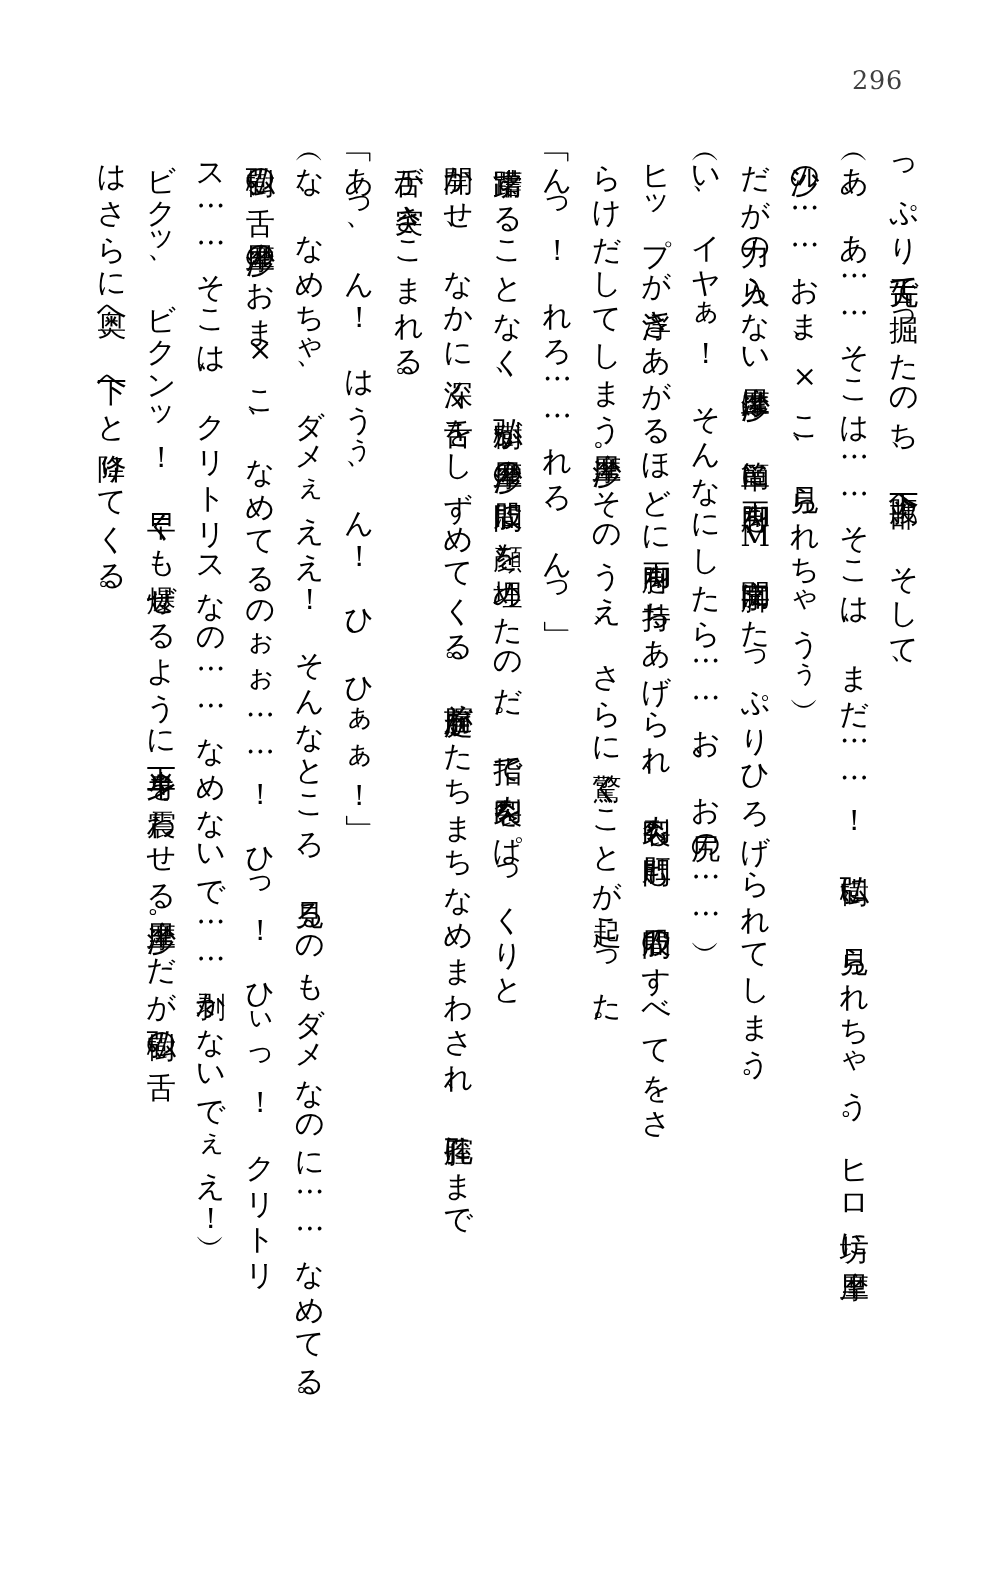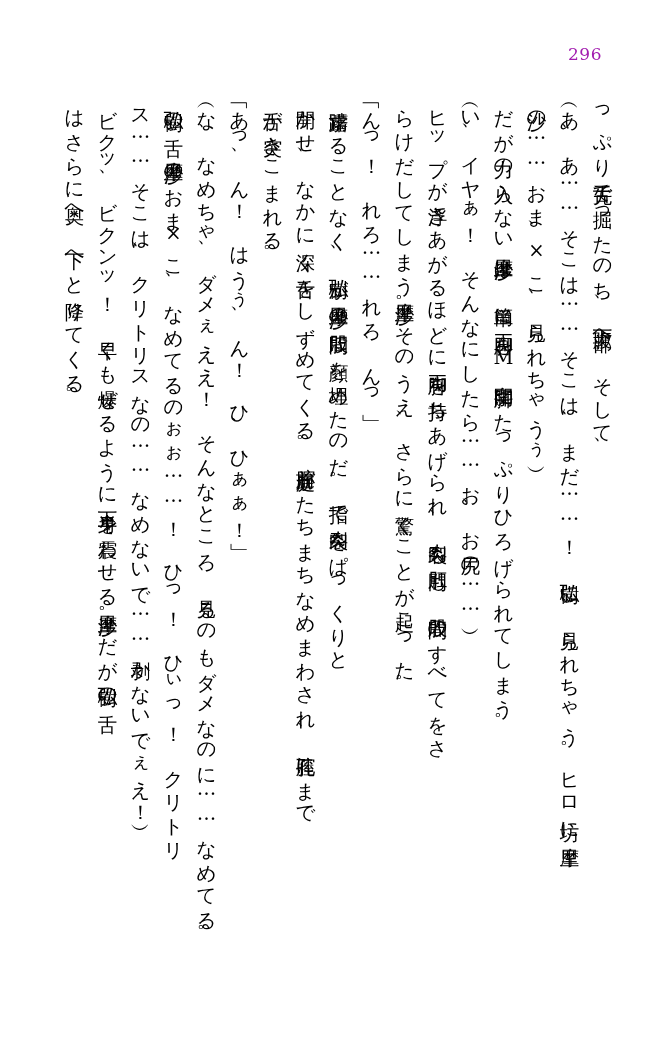--- a/index.html
+++ b/index.html
@@ -21,21 +21,21 @@
     background: #ffffff;
     box-sizing: border-box;
   }
   .page-number {
     position: absolute;
     top: 44px;
     right: 66px;
     font-size: 17px;
     letter-spacing: 0.5px;
     font-family: "DejaVu Serif", "Liberation Serif", serif;
-    color: #a21caf;
+    color: #404040;
   }
   .text-block {
     position: absolute;
     top: 96px;
     left: 40px;
     right: 56px;
     height: 930px;
     display: flex;
     flex-direction: row-reverse;
     justify-content: flex-start;

